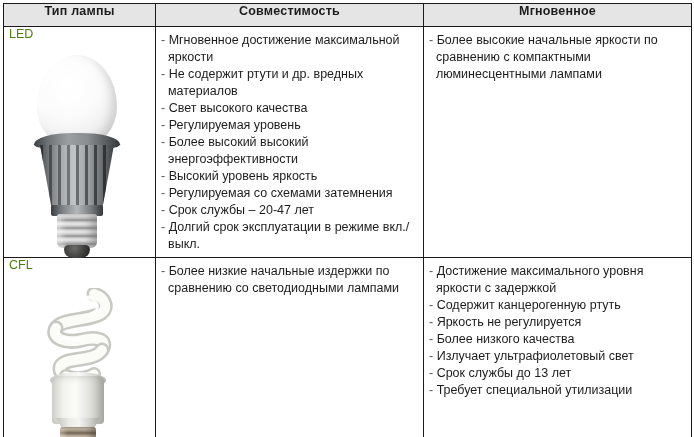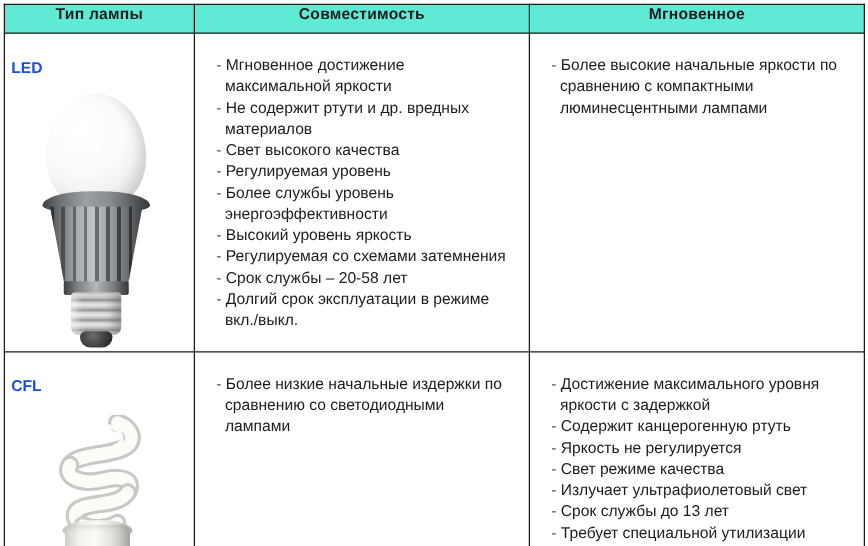--- a/index.html
+++ b/index.html
@@ -31,47 +31,46 @@
     border: 1px solid #1a1a1a;
     vertical-align: top;
     padding: 0;
   }
 
   .col-type  { width: 152px; }
   .col-pros  { width: 268px; }
   .col-cons  { width: 268px; }
 
   thead th {
-    background: #5eead4;
+    background: #e5e5e5;
     height: 22px;
     text-align: center;
     font-size: 12.5px;
     font-weight: bold;
     color: #1c1c1c;
     letter-spacing: .2px;
   }
 
   .row-led td { height: 211px; }
   .row-cfl td { height: 190px; }
 
   .cell-pad {
     padding: 5px 6px 4px 5px;
   }
 
   .type-label {
     font-size: 12.5px;
-    color: #1d4ed8;
-    padding: 20px 0 0 5px;
+    color: #4d7c0f;
+    padding: 0 0 0 5px;
     line-height: 14px;
-    font-weight: bold;
   }
 
   .bullets {
     list-style: none;
-    margin: 12px;
+    margin: 0;
     padding: 0;
   }
   .bullets li {
     font-size: 12.5px;
     line-height: 17px;
     color: #1c1c1c;
     text-indent: -7px;
     padding-left: 7px;
     margin: 0;
   }
@@ -281,24 +280,24 @@
             </div>
           </div>
         </td>
         <td>
           <div class="cell-pad">
             <ul class="bullets">
               <li>Мгновенное достижение максимальной яркости</li>
               <li>Не содержит ртути и др. вредных материалов</li>
               <li>Свет высокого качества</li>
               <li>Регулируемая уровень</li>
-              <li>Более службы уровень энергоэффективности</li>
+              <li>Более высокий высокий энергоэффективности</li>
               <li>Высокий уровень яркость</li>
               <li>Регулируемая со схемами затемнения</li>
-              <li>Срок службы – 20-58 лет</li>
+              <li>Срок службы – 20-47 лет</li>
               <li>Долгий срок эксплуатации в режиме вкл./выкл.</li>
             </ul>
           </div>
         </td>
         <td>
           <div class="cell-pad">
             <ul class="bullets">
               <li>Более высокие начальные яркости по сравнению с компактными люминесцентными лампами</li>
             </ul>
           </div>
@@ -340,21 +339,21 @@
               <li>Более низкие начальные издержки по сравнению со светодиодными лампами</li>
             </ul>
           </div>
         </td>
         <td>
           <div class="cell-pad">
             <ul class="bullets">
               <li>Достижение максимального уровня яркости с задержкой</li>
               <li>Содержит канцерогенную ртуть</li>
               <li>Яркость не регулируется</li>
-              <li>Свет режиме качества</li>
+              <li>Более низкого качества</li>
               <li>Излучает ультрафиолетовый свет</li>
               <li>Срок службы до 13 лет</li>
               <li>Требует специальной утилизации</li>
             </ul>
           </div>
         </td>
       </tr>
 
     </tbody>
   </table>

